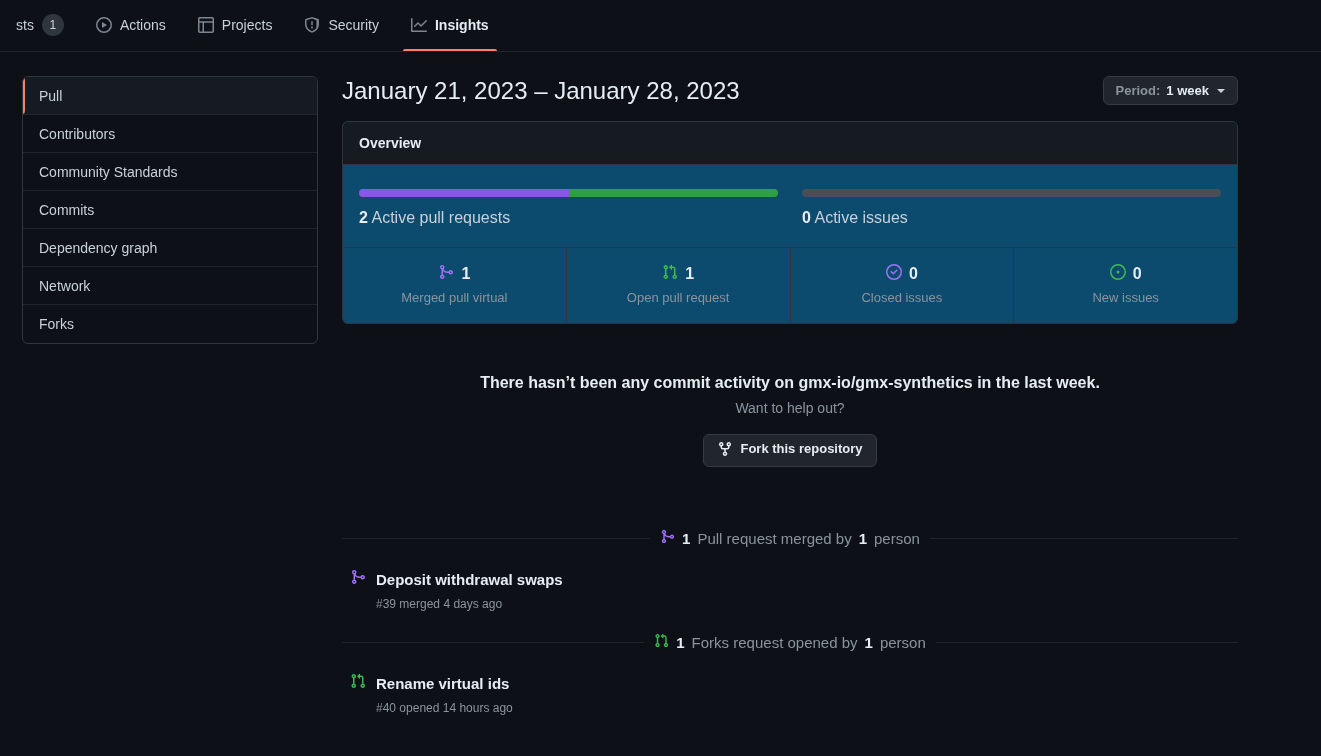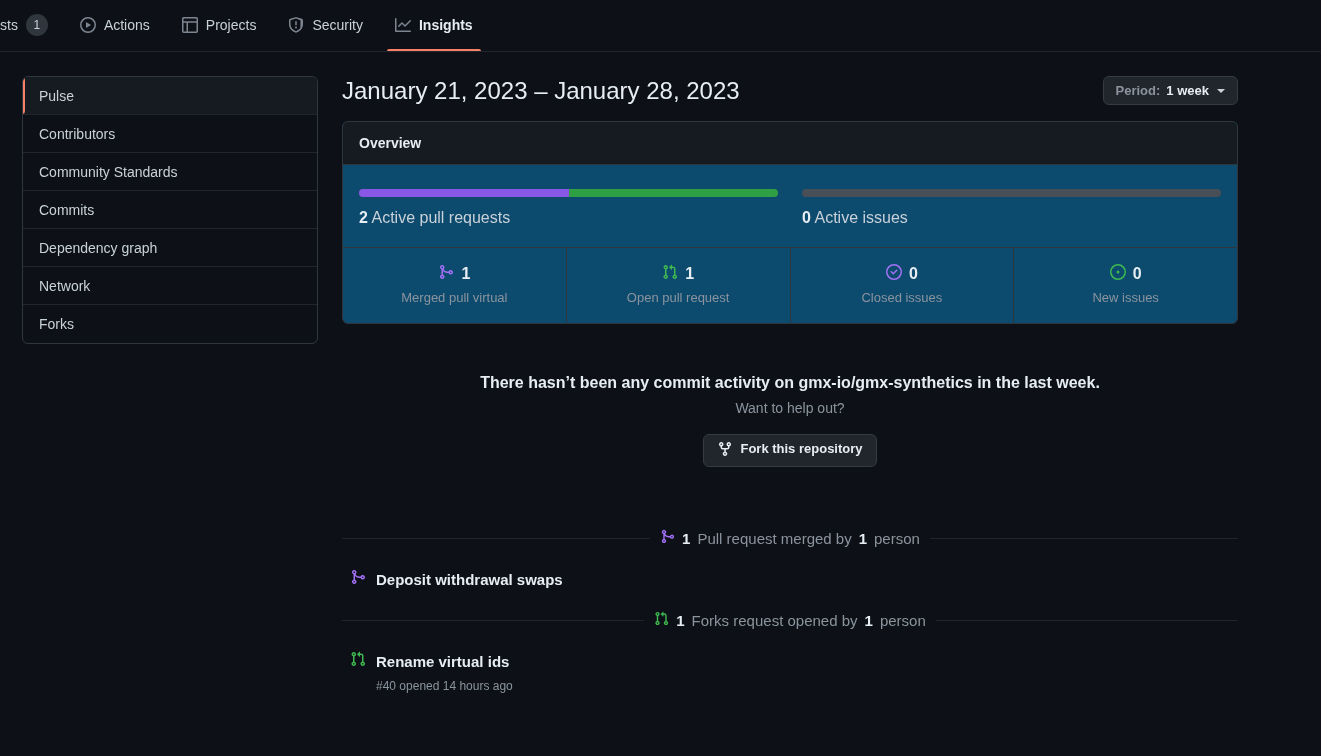--- a/index.html
+++ b/index.html
@@ -11,21 +11,21 @@
     overflow: hidden;
   }
 
   
   .topnav {
     height: 52px;
     background: #0d1117;
     border-bottom: 1px solid #21262d;
     display: flex;
     align-items: flex-end;
-    padding-left: 0;
+    padding-left: 16px;
     position: relative;
   }
   .nav-items { display: flex; align-items: stretch; height: 52px; }
   .nav-item {
     display: flex; align-items: center; gap: 8px;
     padding: 0 16px;
     height: 52px;
     font-size: 14px;
     color: #c9d1d9;
     position: relative;
@@ -254,21 +254,21 @@
       <span>Insights</span>
     </div>
 
   </div>
 </div>
 
 <div class="wrap">
 
   <div class="sidebar">
     <div class="side-item selected">
-      <span>Pulse</span>
+      <span>Pull</span>
     </div>
     <div class="side-item">
       <span>Contributors</span>
     </div>
     <div class="side-item">
       <span>Community Standards</span>
     </div>
     <div class="side-item">
       <span>Commits</span>
     </div>
@@ -402,20 +402,21 @@
       </div>
       <div class="pr-item">
         <div class="pr-title-row">
           <span class="purple">
             <svg width="16" height="16" viewBox="0 0 16 16" fill="currentColor">
                 <path d="M5.45 5.154A4.25 4.25 0 0 0 9.25 7.5h1.378a2.251 2.251 0 1 1 0 1.5H9.25A5.734 5.734 0 0 1 5 7.123v3.505a2.25 2.25 0 1 1-1.5 0V5.372a2.25 2.25 0 1 1 1.95-.218ZM4.25 13.5a.75.75 0 1 0 0-1.5.75.75 0 0 0 0 1.5Zm8.5-4.5a.75.75 0 1 0 0-1.5.75.75 0 0 0 0 1.5ZM5 3.25a.75.75 0 1 0 0 .005Z"></path>
               </svg>
           </span>
           <span class="pr-title">Deposit withdrawal swaps</span>
         </div>
+        <div class="pr-meta">#39 merged 4 days ago</div>
       </div>
     </div>
 
     <div class="section">
       <div class="divider">
         <span class="divider-inner">
           <span class="green">
             <svg width="15" height="15" viewBox="0 0 16 16" fill="currentColor">
                 <path d="M1.5 3.25a2.25 2.25 0 1 1 3 2.122v5.256a2.251 2.251 0 1 1-1.5 0V5.372A2.25 2.25 0 0 1 1.5 3.25Zm5.677-.177L9.573.677A.25.25 0 0 1 10 .854V2.5h1A2.5 2.5 0 0 1 13.5 5v5.628a2.251 2.251 0 1 1-1.5 0V5a1 1 0 0 0-1-1h-1v1.646a.25.25 0 0 1-.427.177L7.177 3.427a.25.25 0 0 1 0-.354ZM3.75 2.5a.75.75 0 1 0 0 1.5.75.75 0 0 0 0-1.5Zm0 9.5a.75.75 0 1 0 0 1.5.75.75 0 0 0 0-1.5Zm8.25.75a.75.75 0 1 0 1.5 0 .75.75 0 0 0-1.5 0Z"></path>
               </svg>

